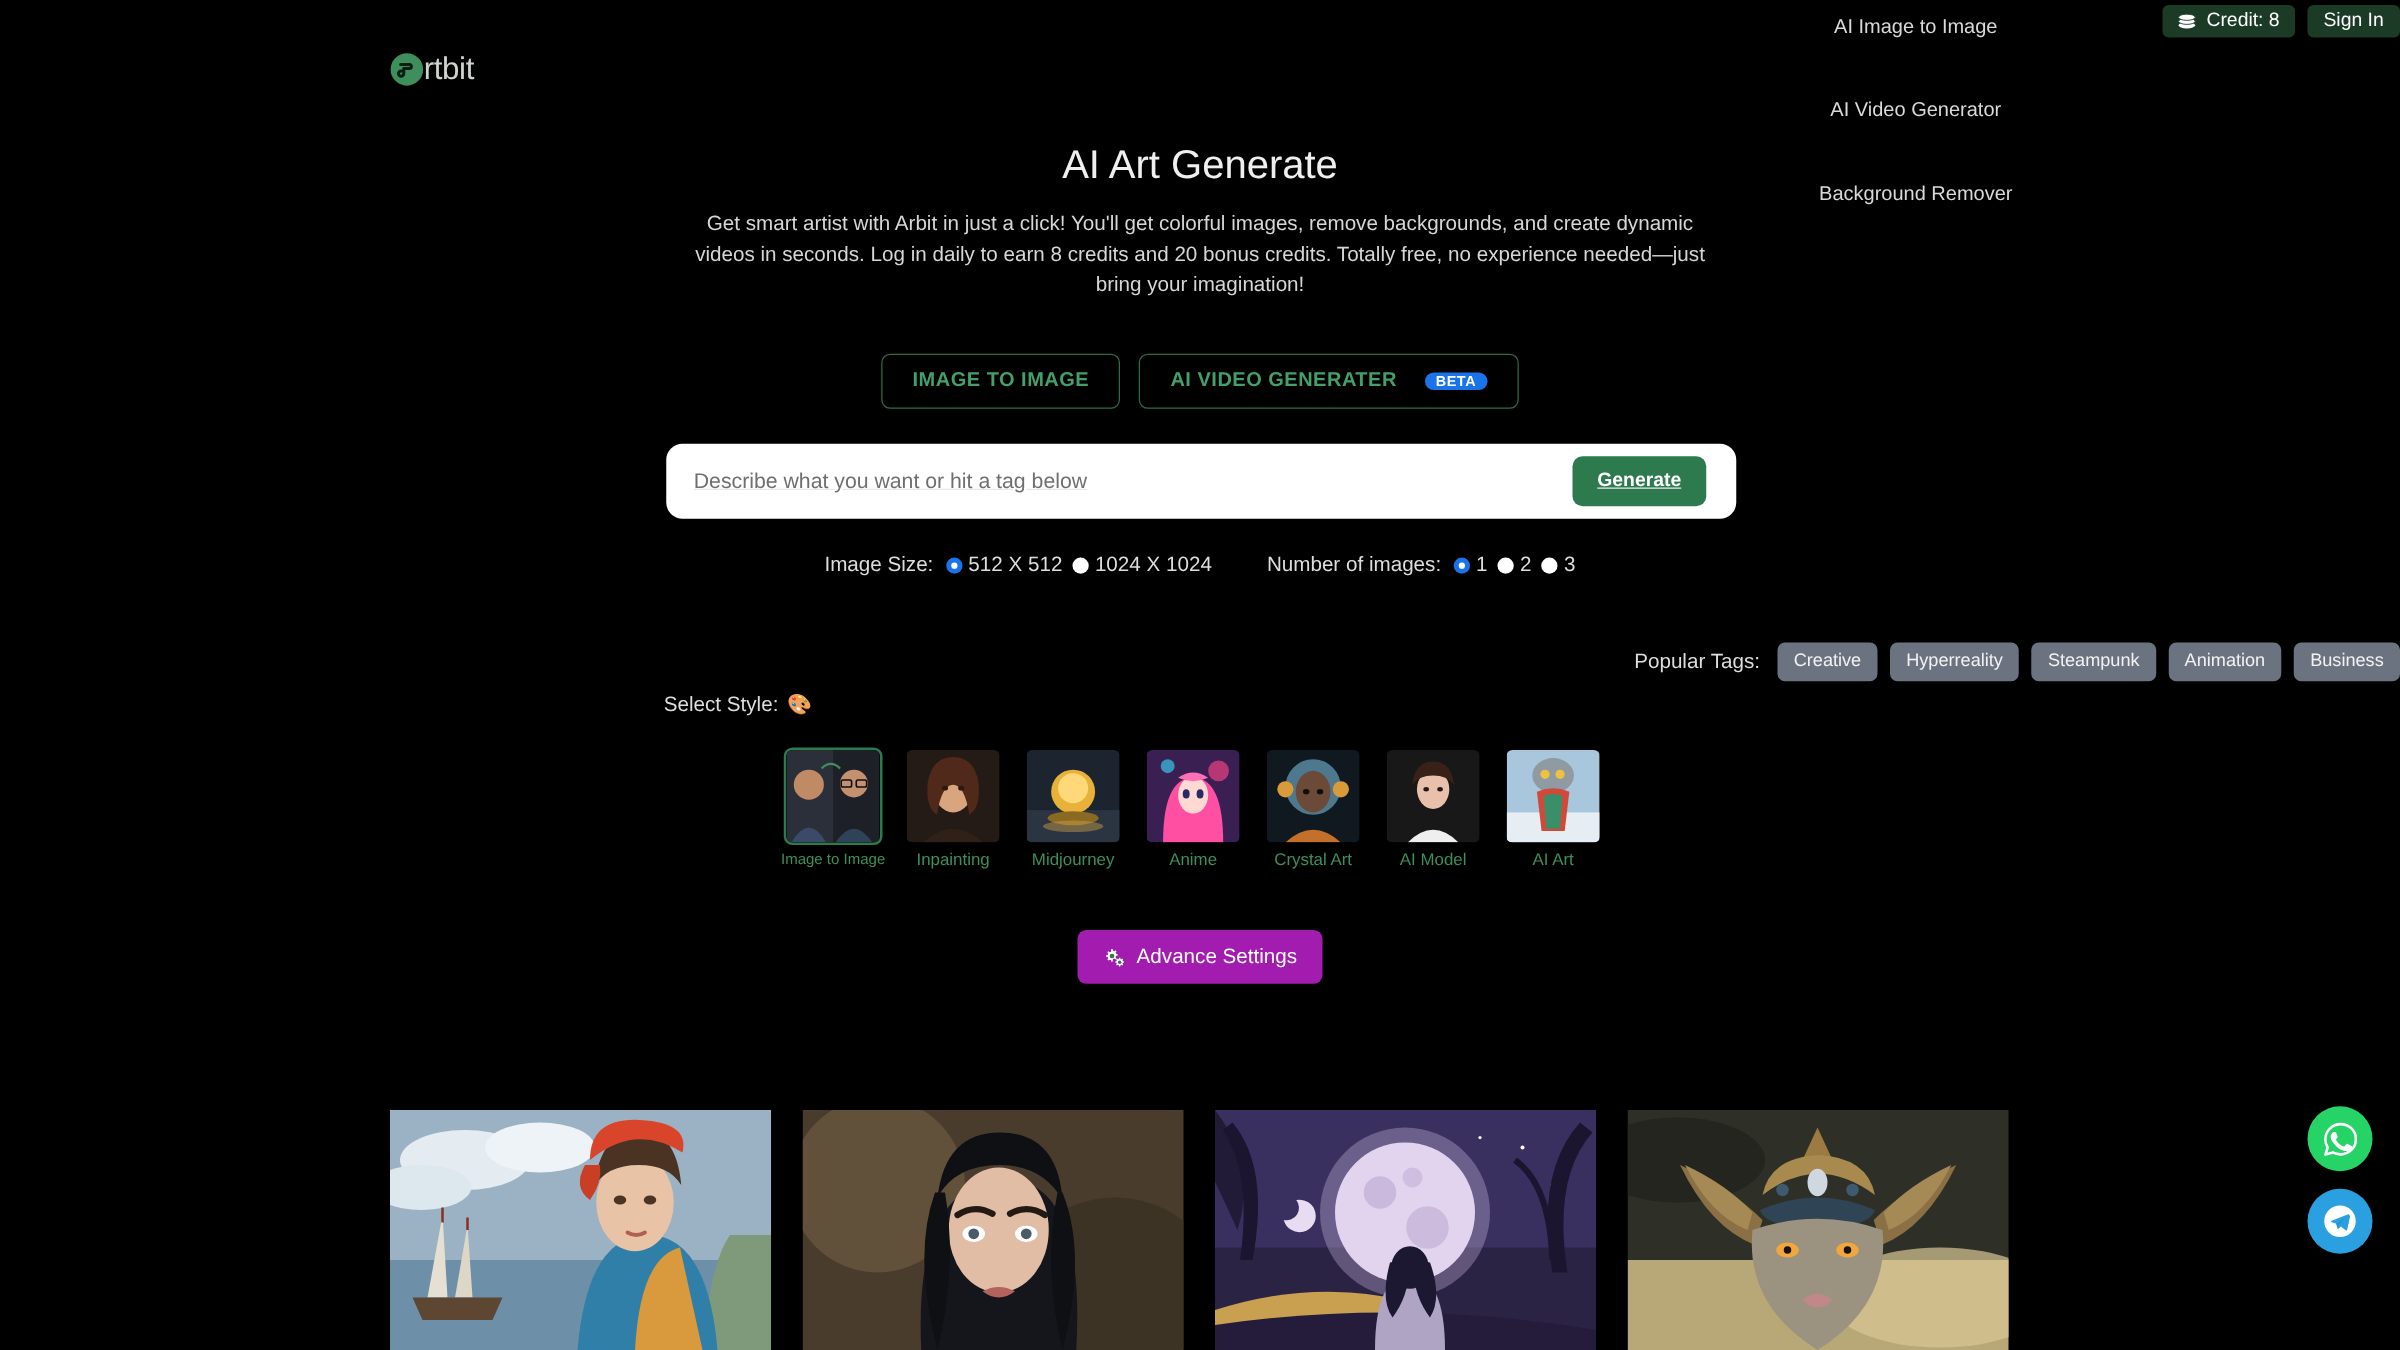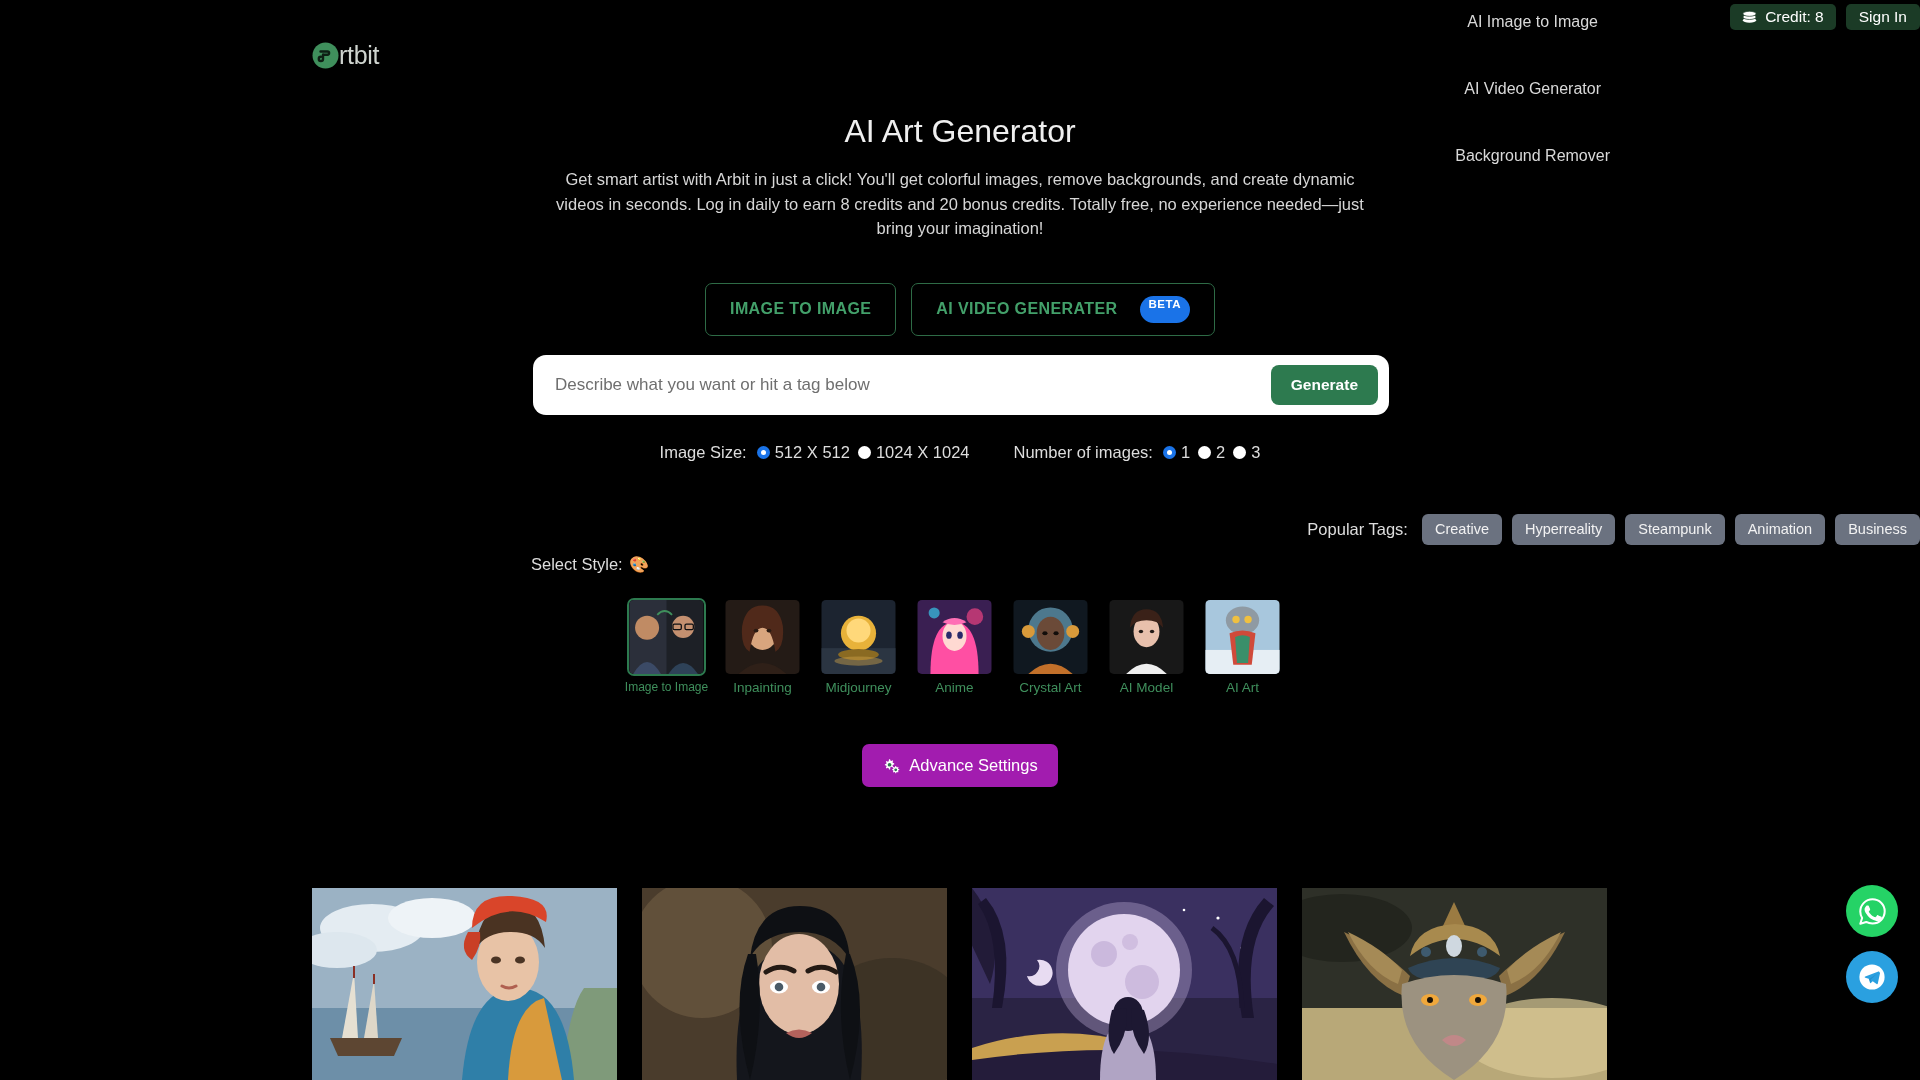--- a/index.html
+++ b/index.html
@@ -128,36 +128,37 @@
     gap: 10px;
     white-space: nowrap;
   }
   .beta-badge {
     background: #1a73e8;
     color: #ffffff;
     border-radius: 999px;
     font-size: 11.5px;
     font-weight: bold;
     letter-spacing: 0.5px;
-    padding: 3px 9px 12px;
+    padding: 3px 9px 0;
     line-height: 1;
     margin-left: 12px;
   }
 
   
   .prompt-wrap {
     position: absolute;
     top: 355px;
     left: 533px;
     width: 856px;
     background: #ffffff;
     border-radius: 13px;
-    padding: 10px 11px 10px 10px;
-    display: flex;
-    align-items: center;
+    padding: 10px 24px 10px 10px;
+    display: flex;
+    align-items: center;
+    text-decoration: underline;
   }
   .prompt-input {
     flex: 1;
     border: none;
     outline: none;
     background: transparent;
     font-family: inherit;
     font-size: 17px;
     color: #333333;
     padding: 10px 8px 10px 12px;
@@ -377,21 +378,21 @@
   </div>
   <nav class="nav">
     <a>Text to AI Image</a>
     <a>AI Image to Image</a>
     <a>AI Video Generator</a>
     <a>Background Remover</a>
   </nav>
 </div>
 
 <div class="hero">
-  <h1>AI Art Generator</h1>
+  <h1>AI Art Generate</h1>
   <p>Get smart artist with Arbit in just a click! You'll get colorful images, remove backgrounds, and create dynamic videos in seconds. Log in daily to earn 8 credits and 20 bonus credits. Totally free, no experience needed—just bring your imagination!</p>
 </div>
 
 <div class="mode-row">
   <button class="mode-btn">
     <span>IMAGE TO IMAGE</span>
   </button>
   <button class="mode-btn">
     <span>AI VIDEO GENERATER</span>
     <span class="beta-badge">BETA</span>

